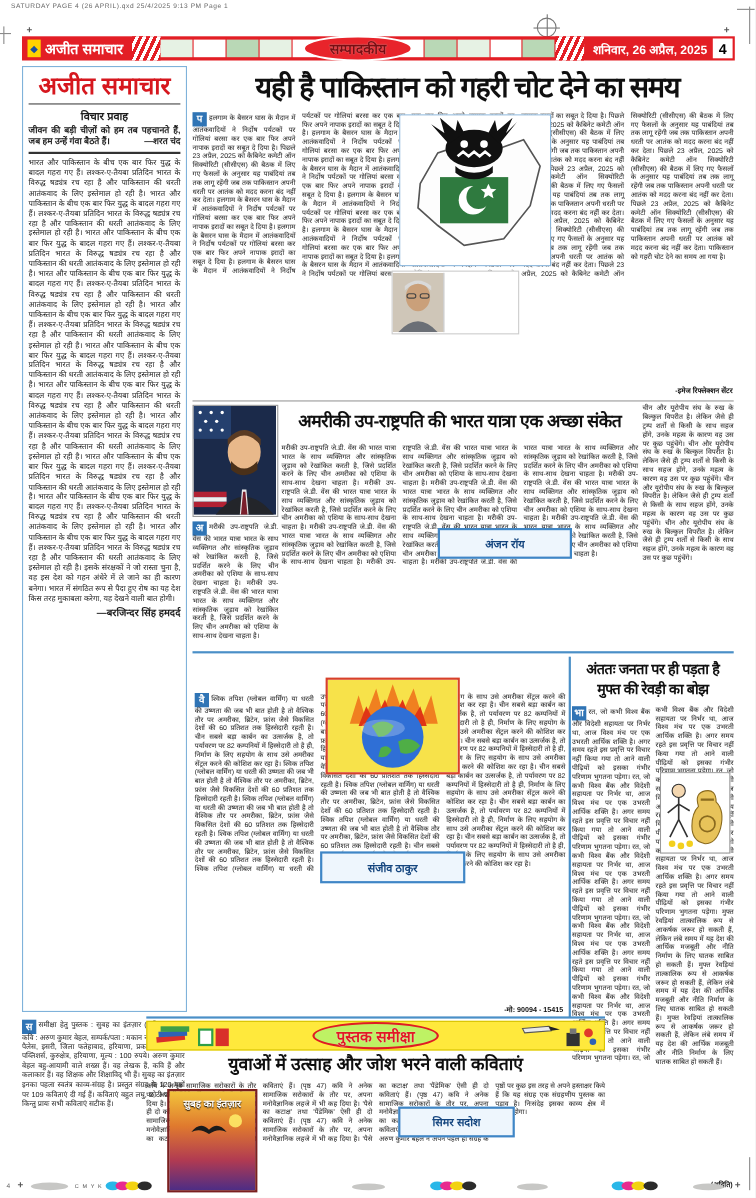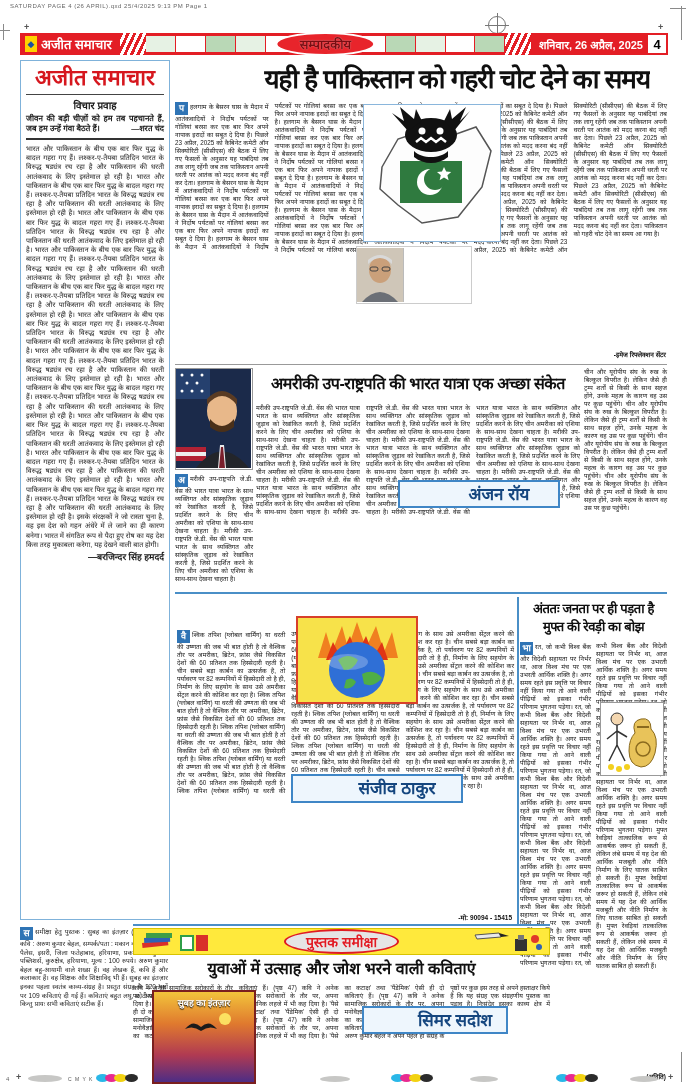--- a/index.html
+++ b/index.html
@@ -37,22 +37,22 @@
               display:flex;align-items:center;justify-content:center;margin-right:2px;}
   
   .body-text{font-size:6.3px;line-height:8px;text-align:justify;color:#222;}
   .cols-5{column-count:5;column-gap:6px;}
   .cols-4{column-count:4;column-gap:6px;}
   .cols-3{column-count:3;column-gap:6px;}
   .cols-2{column-count:2;column-gap:5px;}
   .dropcap{display:inline-block;width:13px;height:13px;background:#2f74b5;color:#fff;font-weight:bold;font-size:9px;
            line-height:13px;text-align:center;margin-right:2px;vertical-align:-2px;}
   .headline{font-weight:bold;color:#0f0f0f;text-align:center;}
-  .byline-box{border:2px solid #3f86c6;background:#eef6fd;color:#15467f;font-weight:bold;font-size:17px;
-              display:flex;justify-content:center;white-space:nowrap;padding-left:40px;}
+  .byline-box{border:2px solid #3f86c6;background:#eef6fd;color:#15467f;font-weight:bold;font-size:10px;
+              display:flex;align-items:center;justify-content:center;white-space:nowrap;}
   .endcredit{font-size:6.5px;font-weight:bold;text-align:right;color:#111;}
   .hrule{background:#4a8fc7;}
   .grayrule{background:#999;}
   
   .leftcol{left:20px;top:60px;width:150px;height:860px;border:1.5px solid #7fb2da;box-sizing:border-box;padding:4px 5px;}
   .lc-brand{color:#d6171e;font-weight:800;font-size:22px;text-align:center;line-height:26px;border-bottom:1px solid #444;
             padding-bottom:3px;}
   .lc-thought{font-size:10px;font-weight:bold;text-align:center;margin-top:3px;}
   .lc-quote{font-size:8px;font-weight:bold;line-height:10px;text-align:justify;margin-top:2px;}
   .lc-quote-author{font-weight:bold;float:right;}
@@ -64,21 +64,21 @@
   .imgbox{border:1.5px solid #8ab6dc;background:#fff;box-sizing:border-box;}
   .authorbox{background:#fff;display:flex;align-items:center;border:1px solid #ccc;box-sizing:border-box;}
   .author-name{flex:1;text-align:center;font-weight:800;font-style:italic;font-size:13px;line-height:15px;color:#b23324;
                background:#fbf3e8;height:100%;display:flex;flex-direction:column;justify-content:center;}
   .bookcover{background:linear-gradient(180deg,#f2c43b 0%,#e07a2e 35%,#b03a52 70%,#4d2d85 100%);
              border:2px solid #7a1f1f;box-sizing:border-box;color:#fff;text-align:center;font-weight:bold;}
   .bookcover .bc-title{font-size:9px;line-height:11px;padding-top:6px;text-shadow:0 1px 1px #000;}
   
   .banner{background:#ffe93c;border:1px solid #d8c300;display:flex;align-items:center;justify-content:space-between;
           box-sizing:border-box;padding:0 6px;}
-  .banner-label{background:#e5e5e5;border:2px solid #e01b23;border-radius:50%;padding:1px 20px;color:#e01b23;
+  .banner-label{background:#bef264;border:2px solid #e01b23;border-radius:50%;padding:1px 20px;color:#e01b23;
                 font-weight:800;font-size:14px;white-space:nowrap;text-shadow:0 0 1px #fff;}
   .nowrap{white-space:nowrap;overflow:hidden;}
 </style>
 </head>
 <body>
 
 <div id="page">
 
   <div class="abs print-line" style="left:10px;top:3px;">SATURDAY PAGE 4 (26 APRIL).qxd   25/4/2025   9:13 PM   Page 1</div>
   <div class="abs regmark" style="left:488px;top:16px;"></div>
@@ -125,21 +125,21 @@
     </div>
     <div class="lc-div"></div>
     <div class="lc-body">
       <span>भारत और पाकिस्तान के बीच एक बार फिर युद्ध के बादल गहरा गए हैं। लश्कर-ए-तैयबा प्रतिदिन भारत के विरुद्ध षड्यंत्र रच रहा है और पाकिस्तान की धरती आतंकवाद के लिए इस्तेमाल हो रही है। </span>
       <span>भारत और पाकिस्तान के बीच एक बार फिर युद्ध के बादल गहरा गए हैं। लश्कर-ए-तैयबा प्रतिदिन भारत के विरुद्ध षड्यंत्र रच रहा है और पाकिस्तान की धरती आतंकवाद के लिए इस्तेमाल हो रही है। भारत और पाकिस्तान के बीच एक बार फिर युद्ध के बादल गहरा गए हैं। लश्कर-ए-तैयबा प्रतिदिन भारत के विरुद्ध षड्यंत्र रच रहा है और पाकिस्तान की धरती आतंकवाद के लिए इस्तेमाल हो रही है। भारत और पाकिस्तान के बीच एक बार फिर युद्ध के बादल गहरा गए हैं। लश्कर-ए-तैयबा प्रतिदिन भारत के विरुद्ध षड्यंत्र रच रहा है और पाकिस्तान की धरती आतंकवाद के लिए इस्तेमाल हो रही है। भारत और पाकिस्तान के बीच एक बार फिर युद्ध के बादल गहरा गए हैं। लश्कर-ए-तैयबा प्रतिदिन भारत के विरुद्ध षड्यंत्र रच रहा है और पाकिस्तान की धरती आतंकवाद के लिए इस्तेमाल हो रही है। भारत और पाकिस्तान के बीच एक बार फिर युद्ध के बादल गहरा गए हैं। लश्कर-ए-तैयबा प्रतिदिन भारत के विरुद्ध षड्यंत्र रच रहा है और पाकिस्तान की धरती आतंकवाद के लिए इस्तेमाल हो रही है। भारत और पाकिस्तान के बीच एक बार फिर युद्ध के बादल गहरा गए हैं। लश्कर-ए-तैयबा प्रतिदिन भारत के विरुद्ध षड्यंत्र रच रहा है और पाकिस्तान की धरती आतंकवाद के लिए इस्तेमाल हो रही है। भारत और पाकिस्तान के बीच एक बार फिर युद्ध के बादल गहरा गए हैं। लश्कर-ए-तैयबा प्रतिदिन भारत के विरुद्ध षड्यंत्र रच रहा है और पाकिस्तान की धरती आतंकवाद के लिए इस्तेमाल हो रही है। भारत और पाकिस्तान के बीच एक बार फिर युद्ध के बादल गहरा गए हैं। लश्कर-ए-तैयबा प्रतिदिन भारत के विरुद्ध षड्यंत्र रच रहा है और पाकिस्तान की धरती आतंकवाद के लिए इस्तेमाल हो रही है। भारत और पाकिस्तान के बीच एक बार फिर युद्ध के बादल गहरा गए हैं। लश्कर-ए-तैयबा प्रतिदिन भारत के विरुद्ध षड्यंत्र रच रहा है और पाकिस्तान की धरती आतंकवाद के लिए इस्तेमाल हो रही है। भारत और पाकिस्तान के बीच एक बार फिर युद्ध के बादल गहरा गए हैं। लश्कर-ए-तैयबा प्रतिदिन भारत के विरुद्ध षड्यंत्र रच रहा है और पाकिस्तान की धरती आतंकवाद के लिए इस्तेमाल हो रही है। </span>
       <span>इसके संरक्षकों ने जो रास्ता चुना है, वह इस देश को गहन अंधेरे में ले जाने का ही कारण बनेगा। भारत में संगठित रूप से पैदा हुए रोष का यह देश किस तरह मुकाबला करेगा, यह देखने वाली बात होगी।</span>
     </div>
     <div class="lc-sig">—बरजिन्दर सिंह हमदर्द</div>
   </div>
 
-  <div class="abs headline nowrap" style="left:158px;top:62px;width:492px;font-size:26px;letter-spacing:-1px;line-height:34px;text-align:right;">यही है पाकिस्तान को गहरी चोट देने का समय</div>
+  <div class="abs headline nowrap" style="left:179px;top:62px;width:492px;font-size:26px;letter-spacing:-1px;line-height:34px;">यही है पाकिस्तान को गहरी चोट देने का समय</div>
 
   <div class="abs body-text cols-5" style="left:175px;top:102px;width:492px;height:258px;">
     <span class="dropcap">प</span><span>हलगाम के बैसरन घास के मैदान में आतंकवादियों ने निर्दोष पर्यटकों पर गोलियां बरसा कर एक बार फिर अपने नापाक इरादों का सबूत दे दिया है। </span>
     <span>पिछले 23 अप्रैल, 2025 को कैबिनेट कमेटी ऑन सिक्योरिटी (सीसीएस) की बैठक में लिए गए फैसलों के अनुसार यह पाबंदियां तब तक लागू रहेंगी जब तक पाकिस्तान अपनी धरती पर आतंक को मदद करना बंद नहीं कर देता। </span>
     <span>हलगाम के बैसरन घास के मैदान में आतंकवादियों ने निर्दोष पर्यटकों पर गोलियां बरसा कर एक बार फिर अपने नापाक इरादों का सबूत दे दिया है। हलगाम के बैसरन घास के मैदान में आतंकवादियों ने निर्दोष पर्यटकों पर गोलियां बरसा कर एक बार फिर अपने नापाक इरादों का सबूत दे दिया है। हलगाम के बैसरन घास के मैदान में आतंकवादियों ने निर्दोष पर्यटकों पर गोलियां बरसा कर एक बार फिर अपने नापाक इरादों का सबूत दे दिया है। हलगाम के बैसरन घास के मैदान में आतंकवादियों ने निर्दोष पर्यटकों पर गोलियां बरसा कर एक बार फिर अपने नापाक इरादों का सबूत दे दिया है। हलगाम के बैसरन घास के मैदान में आतंकवादियों ने निर्दोष पर्यटकों पर गोलियां बरसा कर एक बार फिर अपने नापाक इरादों का सबूत दे दिया है। हलगाम के बैसरन घास के मैदान में आतंकवादियों ने निर्दोष पर्यटकों पर गोलियां बरसा कर एक बार फिर अपने नापाक इरादों का सबूत दे दिया है। हलगाम के बैसरन घास के मैदान में आतंकवादियों ने निर्दोष पर्यटकों पर गोलियां बरसा कर एक बार फिर अपने नापाक इरादों का सबूत दे दिया है। हलगाम के बैसरन घास के मैदान में आतंकवादियों ने निर्दोष पर्यटकों पर गोलियां बरसा कर एक बार फिर अपने नापाक इरादों का सबूत दे दिया है। हलगाम के बैसरन घास के मैदान में आतंकवादियों ने निर्दोष पर्यटकों पर गोलियां बरसा कर एक बार फिर अपने नापाक इरादों का सबूत दे दिया है। हलगाम के बैसरन घास के मैदान में आतंकवादियों ने निर्दोष पर्यटकों पर गोलियां बरसा कर एक बार फिर अपने नापाक इरादों का सबूत दे दिया है। हलगाम के बैसरन घास के मैदान में आतंकवादियों ने निर्दोष पर्यटकों पर गोलियां बरसा कर एक बार फिर अपने नापाक इरादों का सबूत दे दिया है। हलगाम के बैसरन घास के मैदान में आतंकवादियों ने निर्दोष पर्यटकों पर गोलियां बरसा कर एक बार फिर अपने नापाक इरादों का सबूत दे दिया है। हलगाम के बैसरन घास के मैदान में आतंकवादियों ने निर्दोष पर्यटकों पर गोलियां बरसा कर एक बार फिर अपने नापाक इरादों का सबूत दे दिया है। </span>
     <span>पिछले 23 अप्रैल, 2025 को कैबिनेट कमेटी ऑन सिक्योरिटी (सीसीएस) की बैठक में लिए गए फैसलों के अनुसार यह पाबंदियां तब तक लागू रहेंगी जब तक पाकिस्तान अपनी धरती पर आतंक को मदद करना बंद नहीं कर देता। पिछले 23 अप्रैल, 2025 को कैबिनेट कमेटी ऑन सिक्योरिटी (सीसीएस) की बैठक में लिए गए फैसलों के अनुसार यह पाबंदियां तब तक लागू रहेंगी जब तक पाकिस्तान अपनी धरती पर आतंक को मदद करना बंद नहीं कर देता। पिछले 23 अप्रैल, 2025 को कैबिनेट कमेटी ऑन सिक्योरिटी (सीसीएस) की बैठक में लिए गए फैसलों के अनुसार यह पाबंदियां तब तक लागू रहेंगी जब तक पाकिस्तान अपनी धरती पर आतंक को मदद करना बंद नहीं कर देता। पिछले 23 अप्रैल, 2025 को कैबिनेट कमेटी ऑन सिक्योरिटी (सीसीएस) की बैठक में लिए गए फैसलों के अनुसार यह पाबंदियां तब तक लागू रहेंगी जब तक पाकिस्तान अपनी धरती पर आतंक को मदद करना बंद नहीं कर देता। पिछले 23 अप्रैल, 2025 को कैबिनेट कमेटी ऑन सिक्योरिटी (सीसीएस) की बैठक में लिए गए फैसलों के अनुसार यह पाबंदियां तब तक लागू रहेंगी जब तक पाकिस्तान अपनी धरती पर आतंक को मदद करना बंद नहीं कर देता। पिछले 23 अप्रैल, 2025 को कैबिनेट कमेटी ऑन सिक्योरिटी (सीसीएस) की बैठक में लिए गए फैसलों के अनुसार यह पाबंदियां तब तक लागू रहेंगी जब तक पाकिस्तान अपनी धरती पर आतंक को मदद करना बंद नहीं कर देता। </span>
     <span>पाकिस्तान को गहरी चोट देने का समय आ गया है। </span>
   </div>
 
   <div class="abs imgbox" style="left:363px;top:104px;width:138px;height:138px;">
@@ -298,21 +298,21 @@
   </div>
 
   <div class="abs headline nowrap" style="left:133px;top:958px;width:417px;font-size:16px;line-height:22px;">युवाओं में उत्साह और जोश भरने वाली कविताएं</div>
 
   <div class="abs body-text cols-4" style="left:133px;top:984px;width:417px;height:100px;">
     <span>कवि ने अनेक सामाजिक सरोकारों के तौर पर, अपना मनोवैज्ञानिक लहजे में भी कह दिया है। 'पैसे का कटाक्ष' तथा 'पैंडेमिक' ऐसी ही दो कविताएं हैं। (पृष्ठ 47) </span>
     <span>कवि ने अनेक सामाजिक सरोकारों के तौर पर, अपना मनोवैज्ञानिक लहजे में भी कह दिया है। 'पैसे का कटाक्ष' तथा 'पैंडेमिक' ऐसी ही दो कविताएं हैं। (पृष्ठ 47) कवि ने अनेक सामाजिक सरोकारों के तौर पर, अपना मनोवैज्ञानिक लहजे में भी कह दिया है। 'पैसे का कटाक्ष' तथा 'पैंडेमिक' ऐसी ही दो कविताएं हैं। (पृष्ठ 47) कवि ने अनेक सामाजिक सरोकारों के तौर पर, अपना मनोवैज्ञानिक लहजे में भी कह दिया है। 'पैसे का कटाक्ष' तथा 'पैंडेमिक' ऐसी ही दो कविताएं हैं। (पृष्ठ 47) कवि ने अनेक सामाजिक सरोकारों के तौर पर, अपना मनोवैज्ञानिक लहजे में भी कह दिया है। 'पैसे का कटाक्ष' तथा 'पैंडेमिक' ऐसी ही दो कविताएं हैं। (पृष्ठ 47) </span>
     <span>कुल मिला कर कवि अरुण कुमार बेहल ने अपने पहले ही संग्रह के पृष्ठों पर कुछ इस तरह से अपने हस्ताक्षर किये हैं कि यह संग्रह एक संग्रहणीय पुस्तक का पड़ाव है। निःसंदेह इसका काव्य क्षेत्र में स्वागत होगा। </span>
   </div>
 
-  <div class="abs bookcover" style="left:152px;top:990px;width:104px;height:94px;">
+  <div class="abs bookcover" style="left:152px;top:990px;width:82px;height:94px;">
     <div class="bc-title">सुबह का इंतज़ार</div>
     <svg width="78" height="40" viewBox="0 0 78 40">
       <path d="M20,20 Q28,10 36,18 Q44,10 52,20 Q44,16 36,22 Q28,16 20,20 Z" fill="#1b1b1b"></path>
       <circle cx="60" cy="10" r="6" fill="#fff06a" opacity="0.85"></circle>
     </svg>
   </div>
 
   <div class="abs byline-box" style="left:362px;top:1006px;width:102px;height:24px;">
     <span>सिमर सदोश</span>
   </div>

